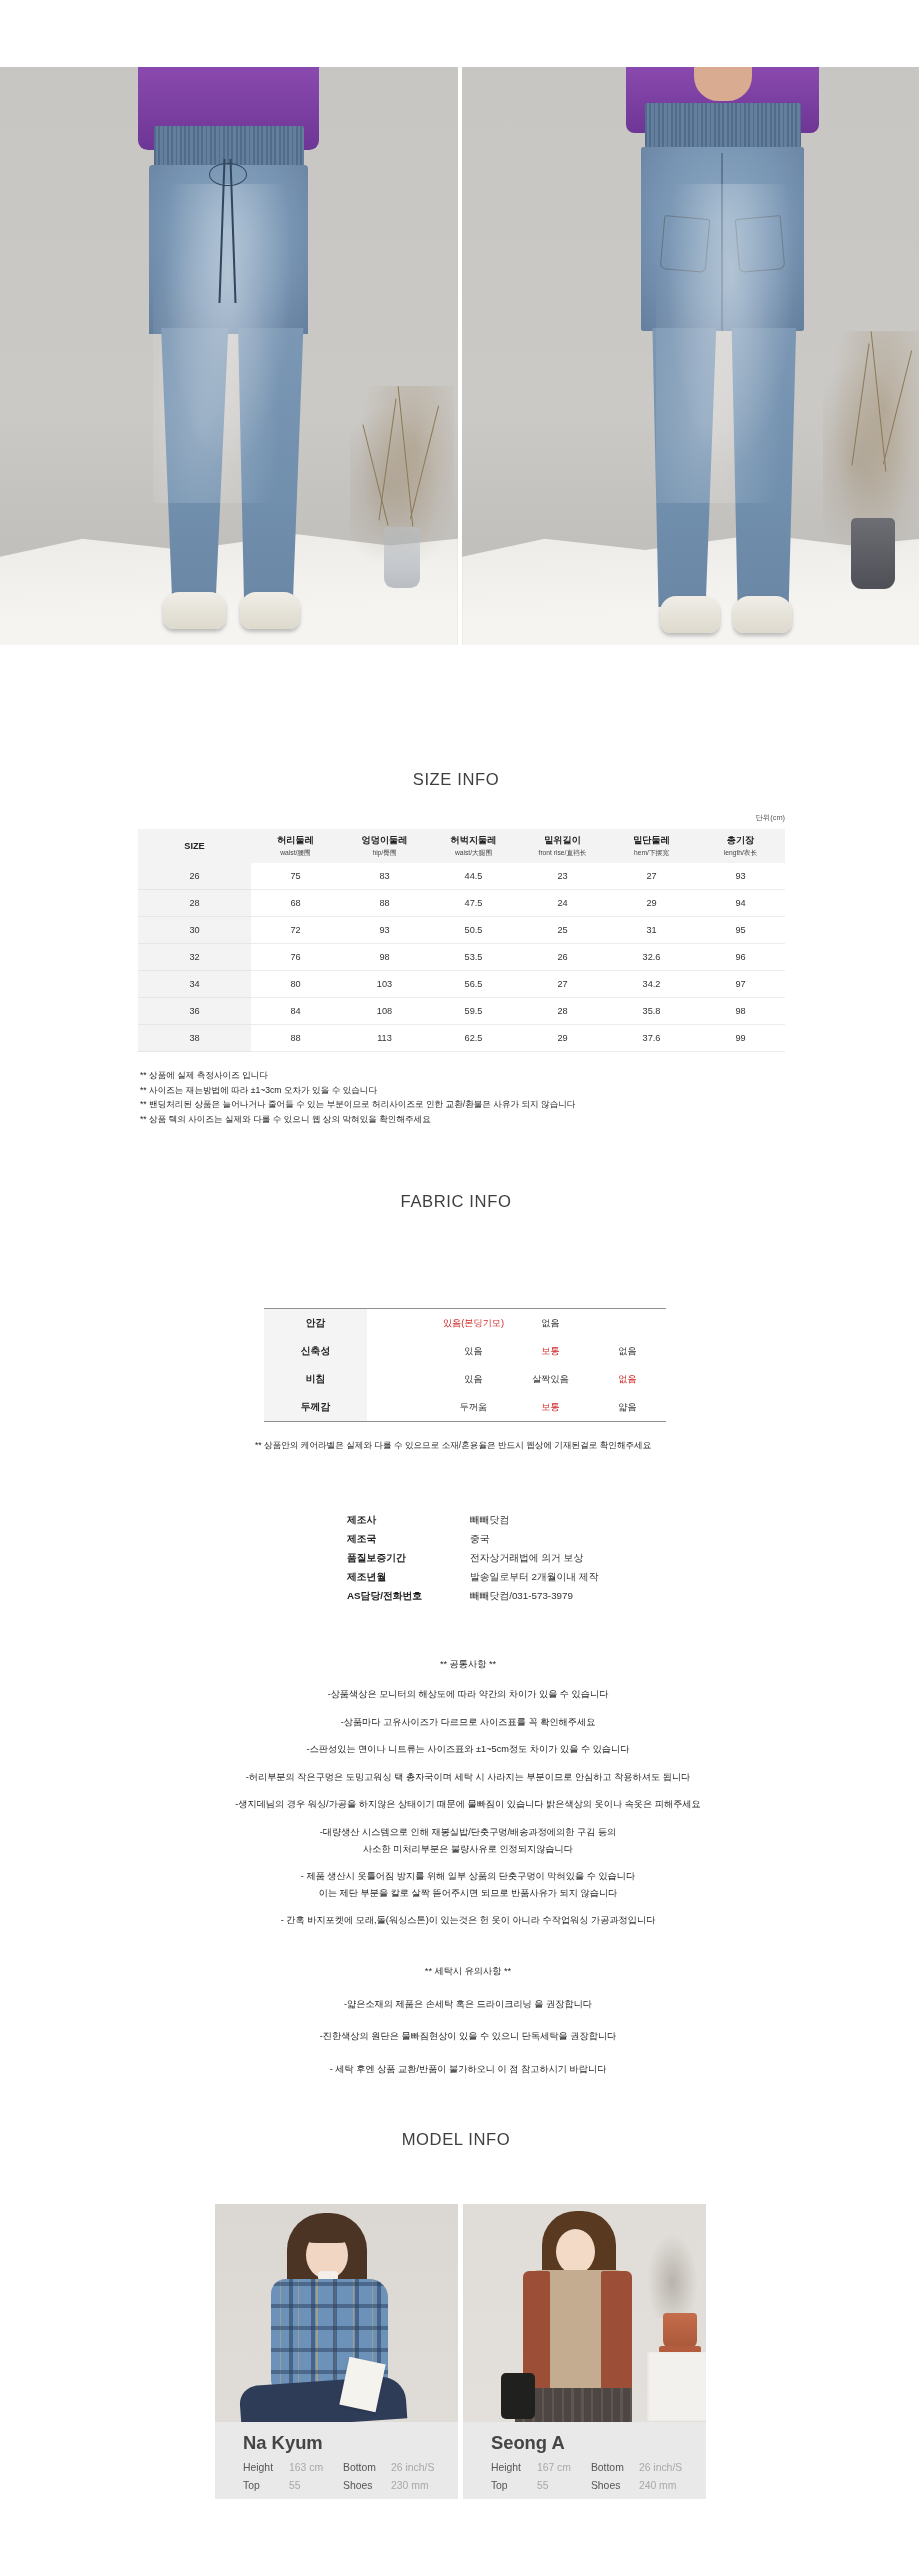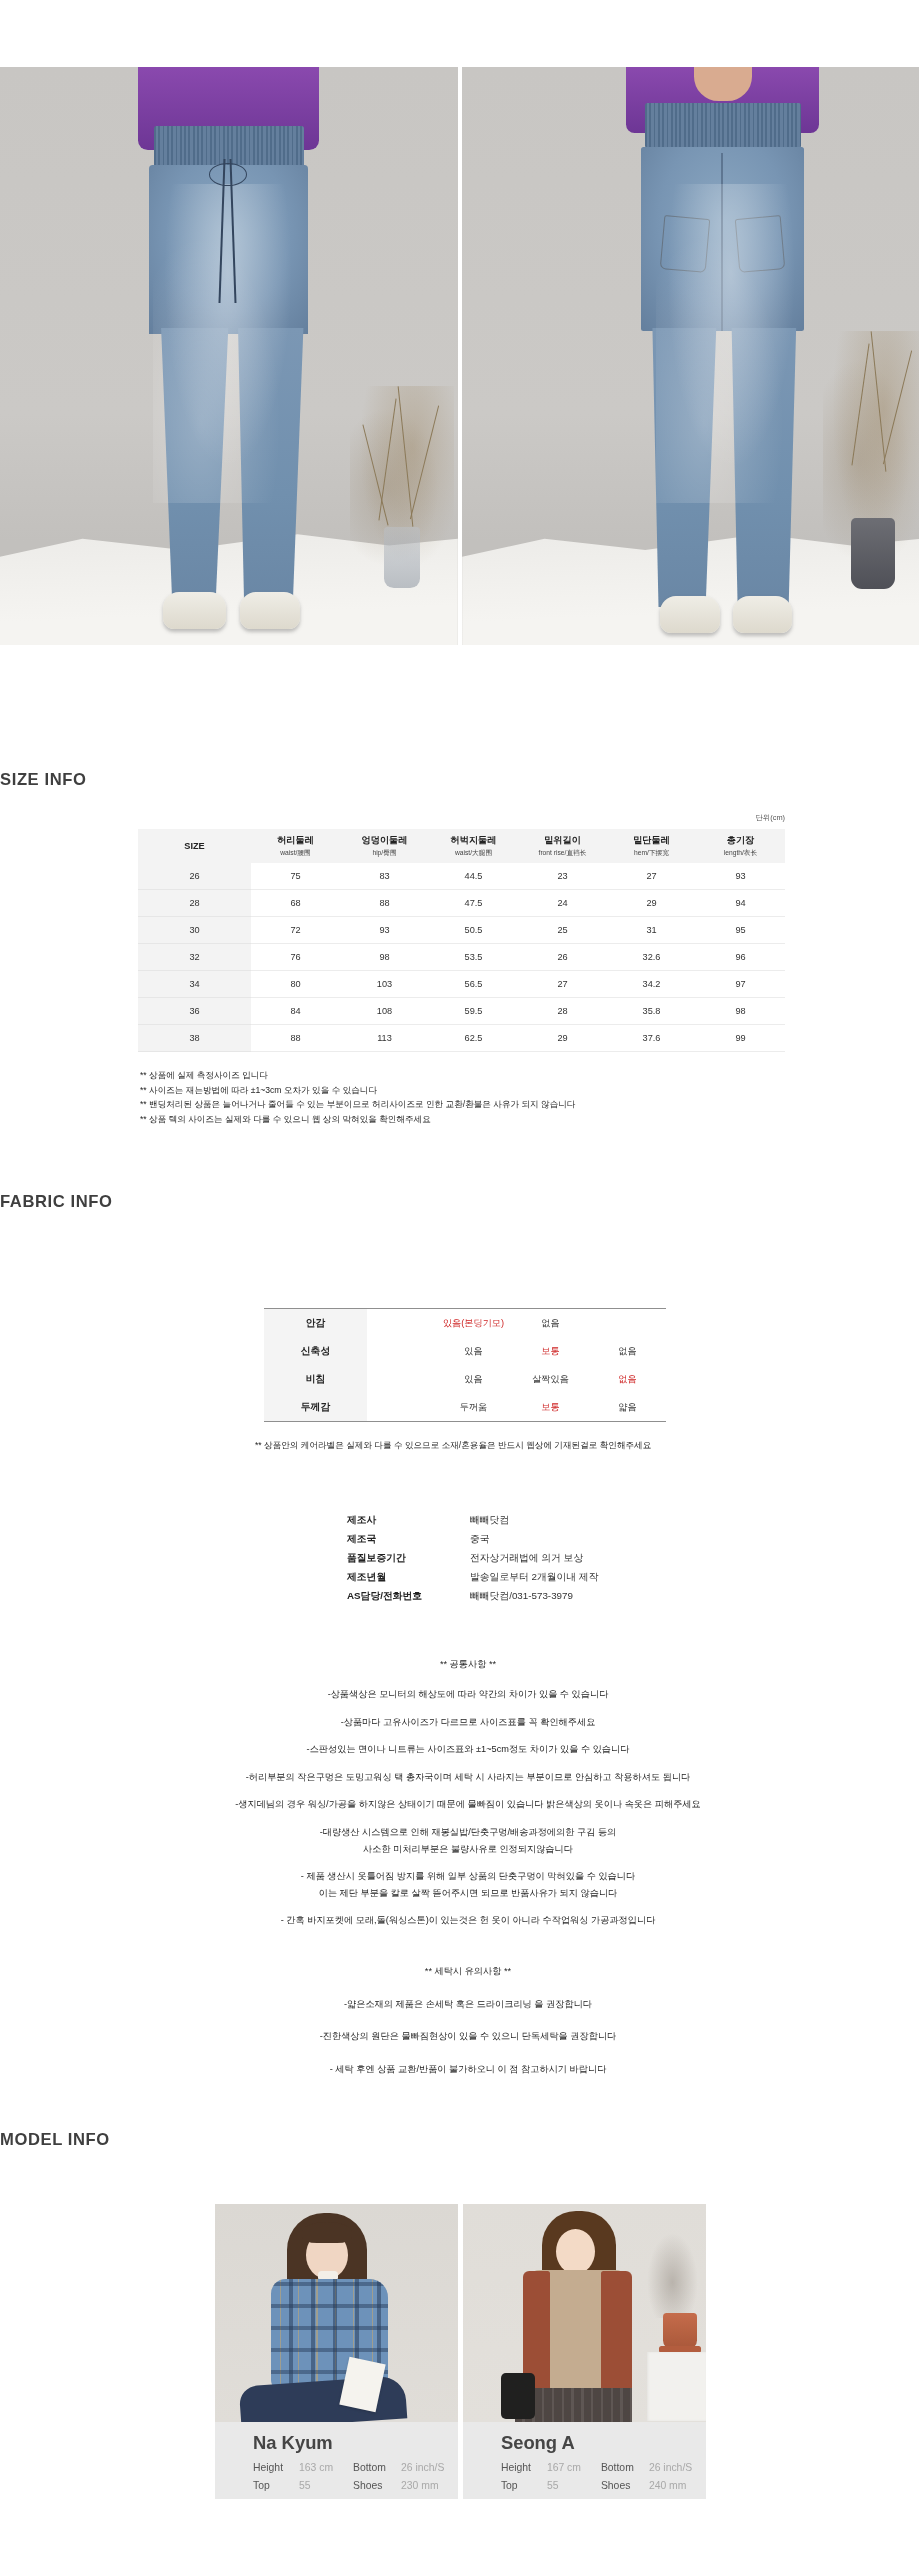--- a/index.html
+++ b/index.html
@@ -1,21 +1,21 @@
 <!DOCTYPE html>
 <html style="font-size:9.8px"><head>
 <meta charset="utf-8">
 <style>
 html,body{margin:0;padding:0;}
 .page{position:relative;width:920px;height:2576px;background:#ffffff;overflow:hidden;
  font-family:"Liberation Sans","DejaVu Sans",sans-serif;}
 
 
-.sec-title{position:absolute;left:0;width:912px;text-align:left;font-size:16.6px;line-height:16.6px;
- font-weight:bold;color:#3f3f3f;letter-spacing:0.6px;}
+.sec-title{position:absolute;left:0;width:912px;text-align:center;font-size:16.6px;line-height:16.6px;
+ font-weight:normal;color:#3f3f3f;letter-spacing:0.6px;}
 #size-title{top:772px;}
 #fabric-title{top:1194px;}
 #model-title{top:2132px;}
 
 
 .photos{position:absolute;top:67px;left:0;width:920px;height:578px;display:flex;}
 .photo{position:relative;height:100%;overflow:hidden;background:linear-gradient(180deg,#c8c6c3,#cbc9c6 60%,#c2c0bd 82%);}
 .photo.front{width:458px;margin-right:4.3px;}
 .photo.back{width:458px;}
 .floor{position:absolute;left:0;right:0;bottom:0;height:113px;z-index:0;
@@ -110,21 +110,21 @@
 .note-item{line-height:16.6px;margin-bottom:11px;}
 #wash .note-item{margin-bottom:16px;}
 #wash .note-hd{margin-bottom:16px;}
 
 
 #cards{position:absolute;top:2204px;left:215px;width:491px;display:flex;gap:4.9px;}
 .card{width:243px;}
 .mphoto{position:relative;height:218px;overflow:hidden;}
 .mphoto.m1{background:linear-gradient(180deg,#dbd8d3,#e0ddd8);}
 .mphoto.m2{background:linear-gradient(180deg,#e0ddd8,#e3e0db);}
-.mcap{height:77px;background:#e9e9e9;box-sizing:border-box;padding-left:38px;}
+.mcap{height:77px;background:#e9e9e9;box-sizing:border-box;padding-left:28px;}
 .mname{padding-top:9.8px;font-size:18.4px;font-weight:bold;color:#454545;}
 .mstats{margin-top:4.9px;display:grid;grid-template-columns:46px 54px 48px auto;font-size:10.4px;line-height:18px;}
 .mlabel{color:#555;}
 .mvalue{color:#a9a9a9;}
 
 .m1 .hair{position:absolute;left:72px;top:8.6px;width:80px;height:135px;background:#4b3424;border-radius:37px 37px 24.5px 24.5px;}
 .m1 .face{position:absolute;left:91px;top:27px;width:42px;height:48px;background:#f0d6c3;border-radius:50%;}
 .m1 .fringe{position:absolute;left:87px;top:18.4px;width:50px;height:21px;background:#4b3424;border-radius:50% 50% 30% 30%;}
 .m1 .collar{position:absolute;left:103px;top:67px;width:19.6px;height:9.8px;background:#f3efe8;border-radius:3.7px;}
 .m1 .top{position:absolute;left:56px;top:75px;width:117px;height:113px;background:#6d92ba;border-radius:14.7px 18.4px 12.3px 12.3px;overflow:hidden;}

